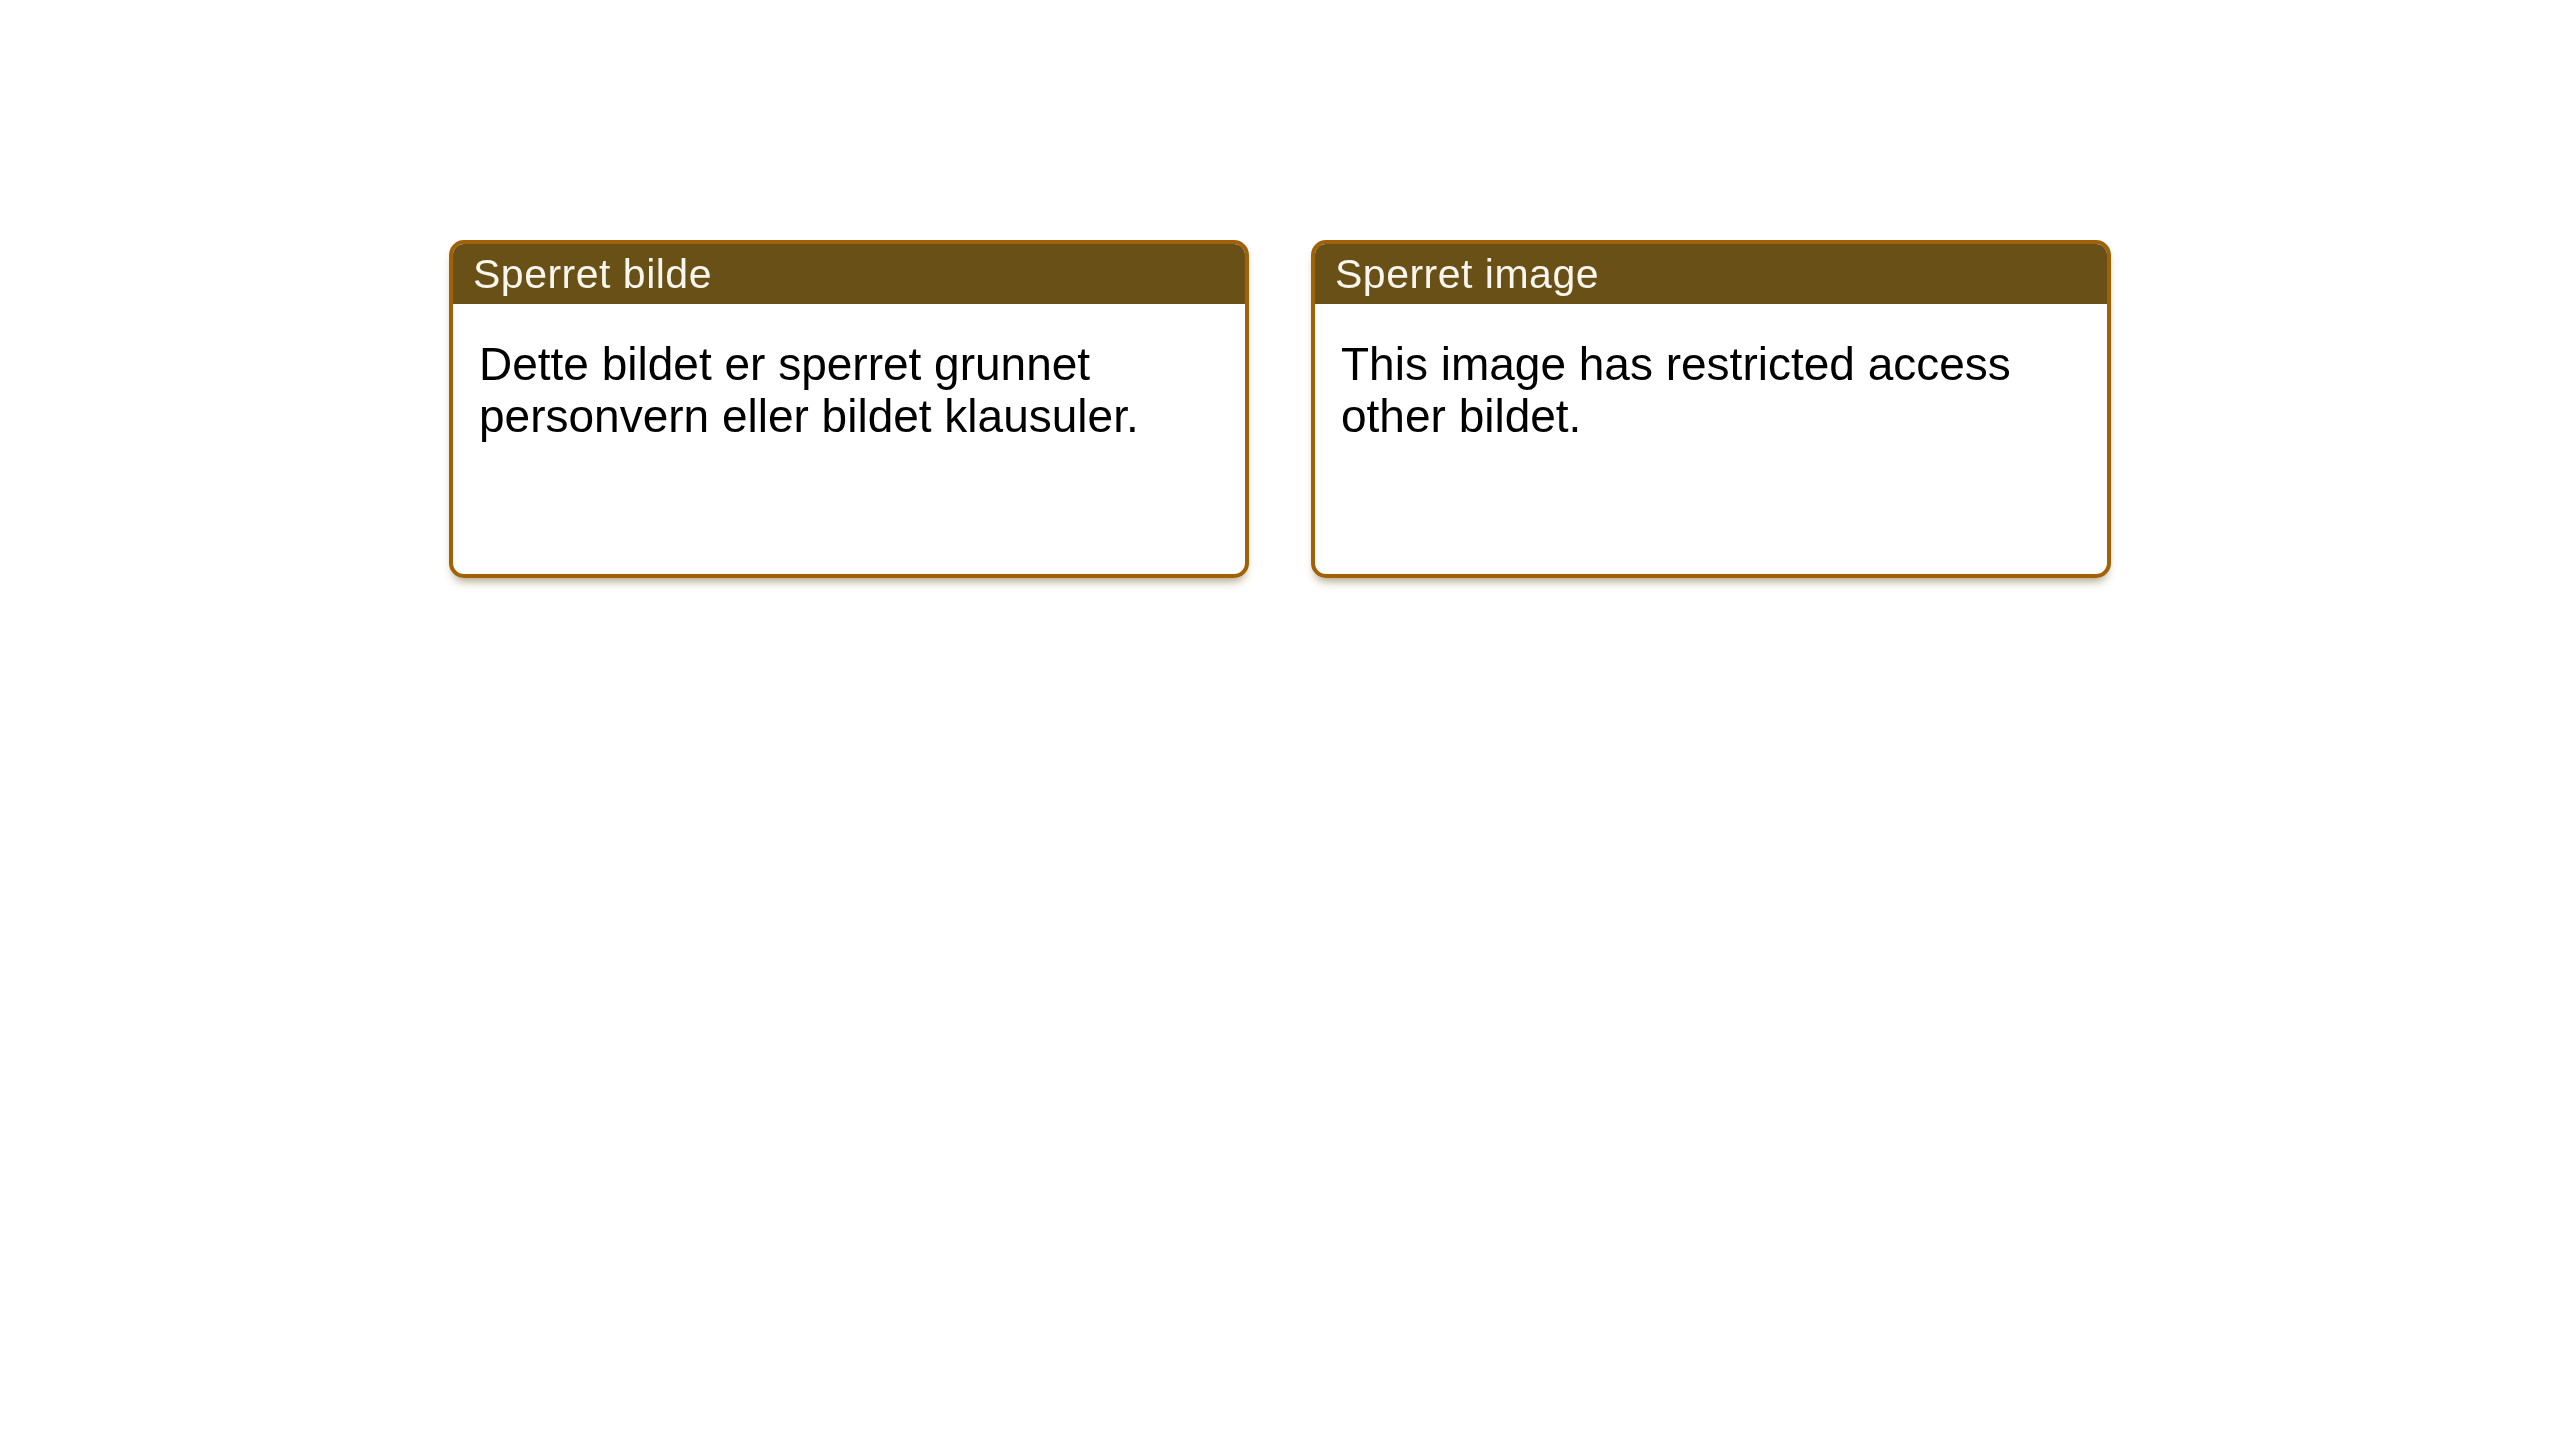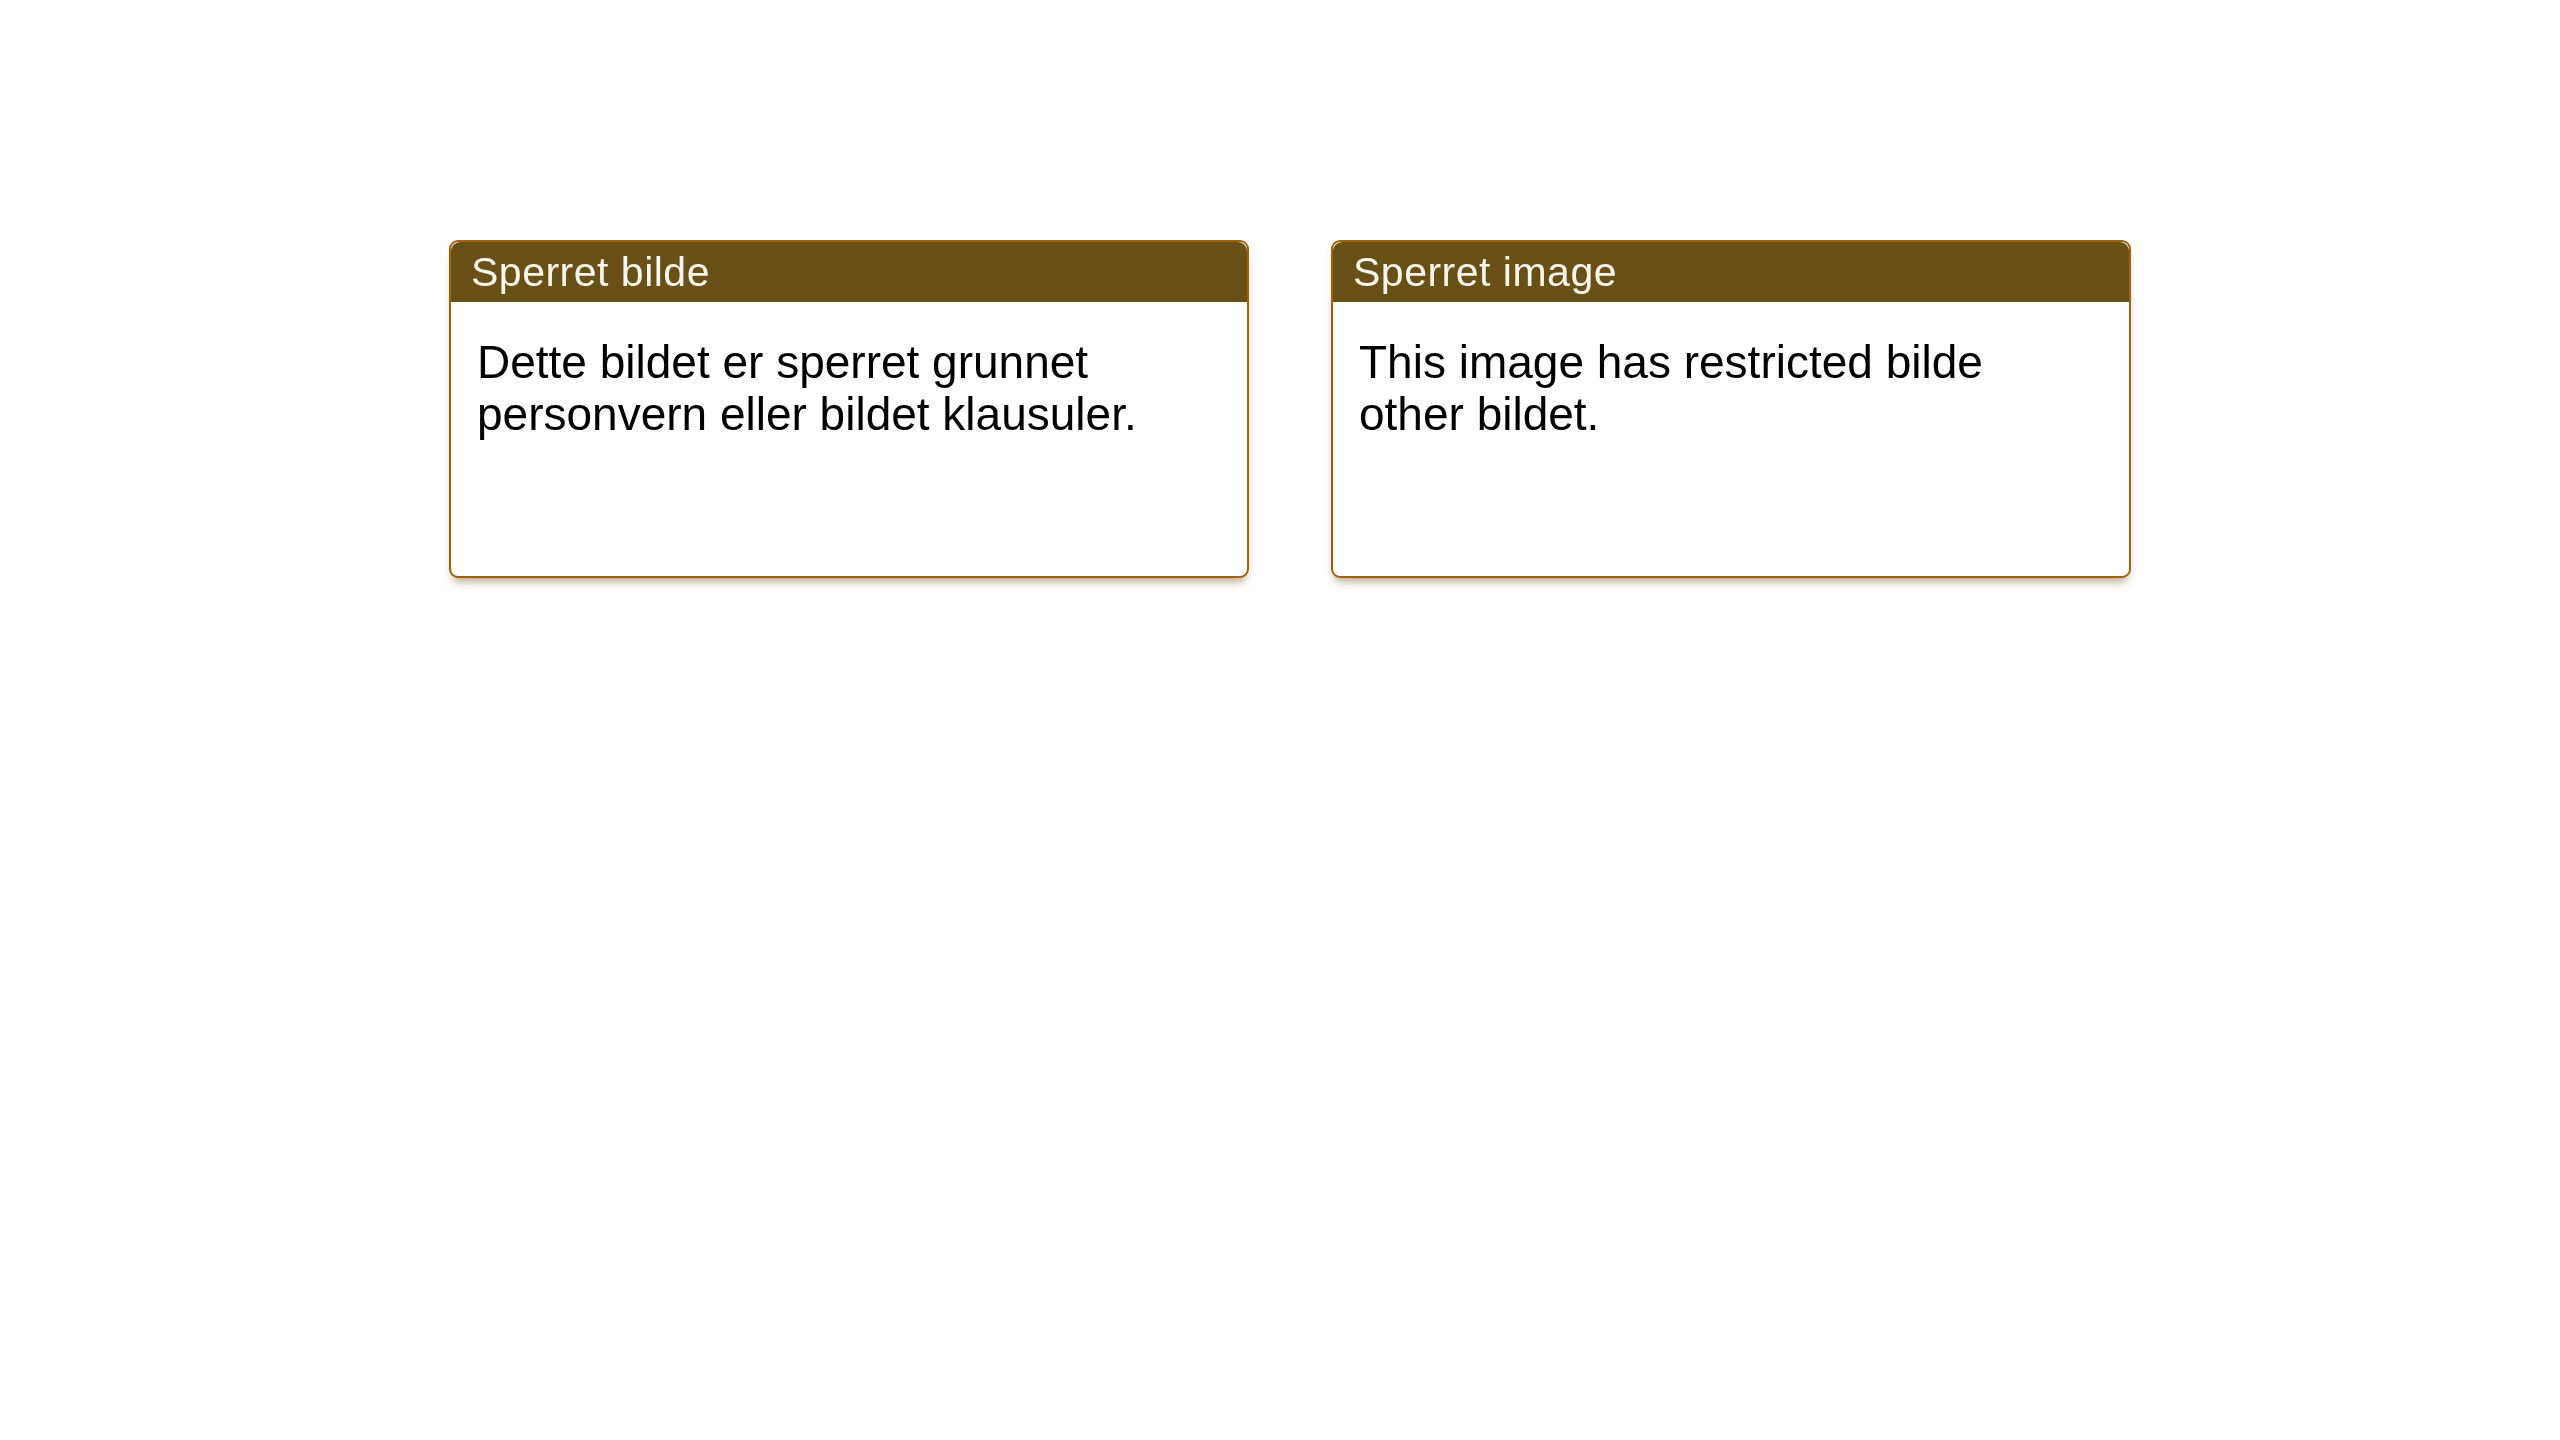--- a/index.html
+++ b/index.html
@@ -22,25 +22,24 @@
     right: 0;
     display: flex;
     justify-content: center;
     gap: 62px;
   }
   .card {
     box-sizing: border-box;
     width: 800px;
     height: 338px;
     background: #ffffff;
-    border: 2px solid #a16207;
-    border-radius: 9px;
+    border: 4px solid #a16207;
+    border-radius: 15px;
     overflow: hidden;
     box-shadow: 0 7px 10px -4px rgba(105, 80, 22, 0.55);
-    margin-left: 20px;
   }
   .card-header {
     box-sizing: border-box;
     height: 60px;
     background: #695016;
     border-radius: 9px 9px 0 0;
     display: flex;
     align-items: center;
     padding: 0 20px;
   }
@@ -75,19 +74,19 @@
         <div class="line">Dette bildet er sperret grunnet</div>
         <div class="line">personvern eller bildet klausuler.</div>
       </div>
     </div>
 
     <div class="card">
       <div class="card-header">
         <span class="card-title">Sperret image</span>
       </div>
       <div class="card-body">
-        <div class="line">This image has restricted bilde</div>
+        <div class="line">This image has restricted access</div>
         <div class="line">other bildet.</div>
       </div>
     </div>
 
   </div>
 </div>
 
 </body></html>

